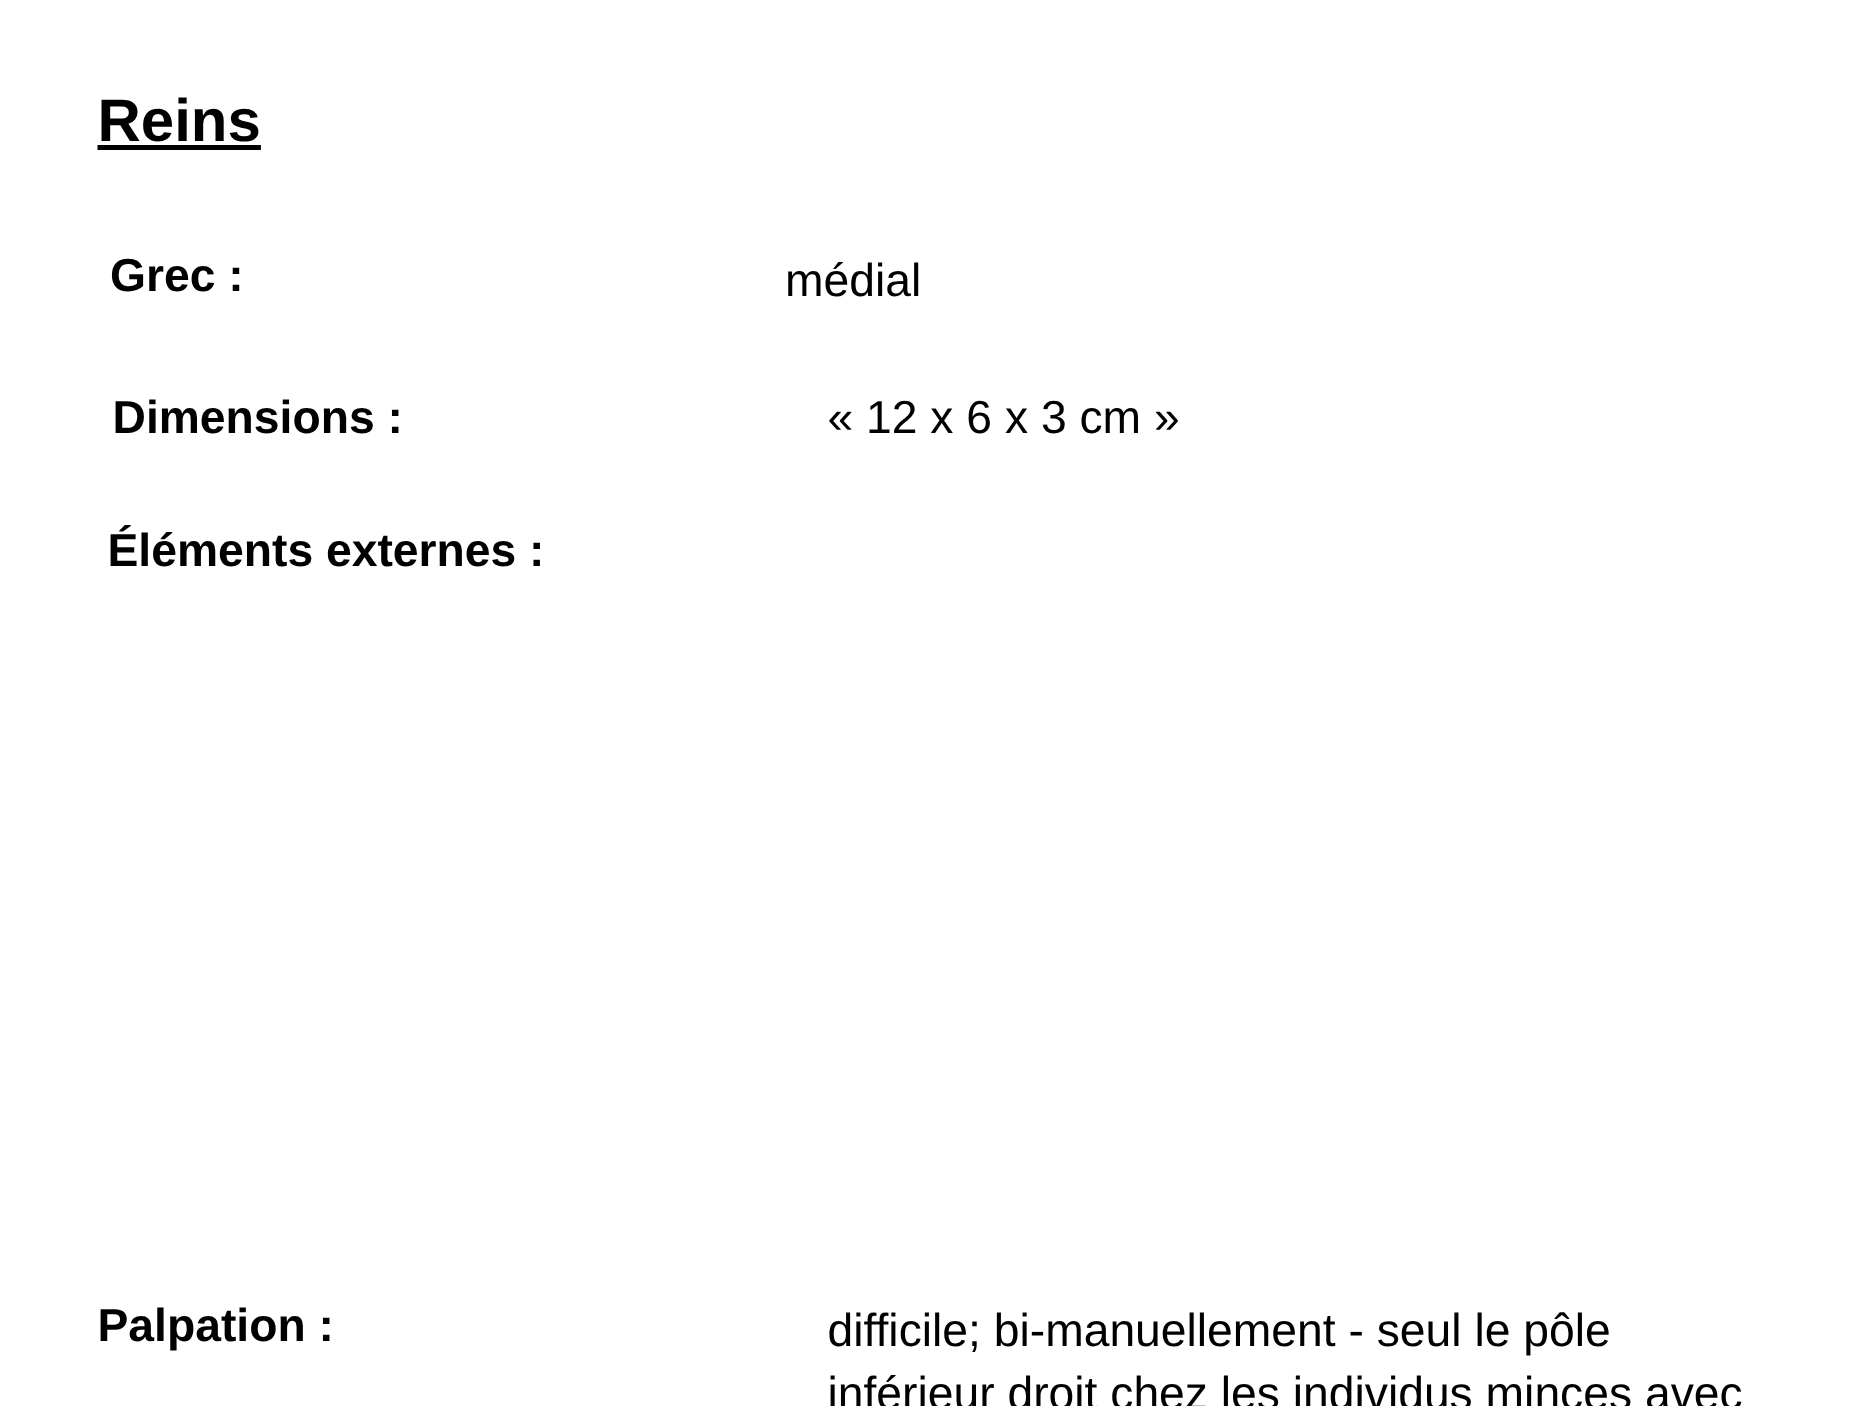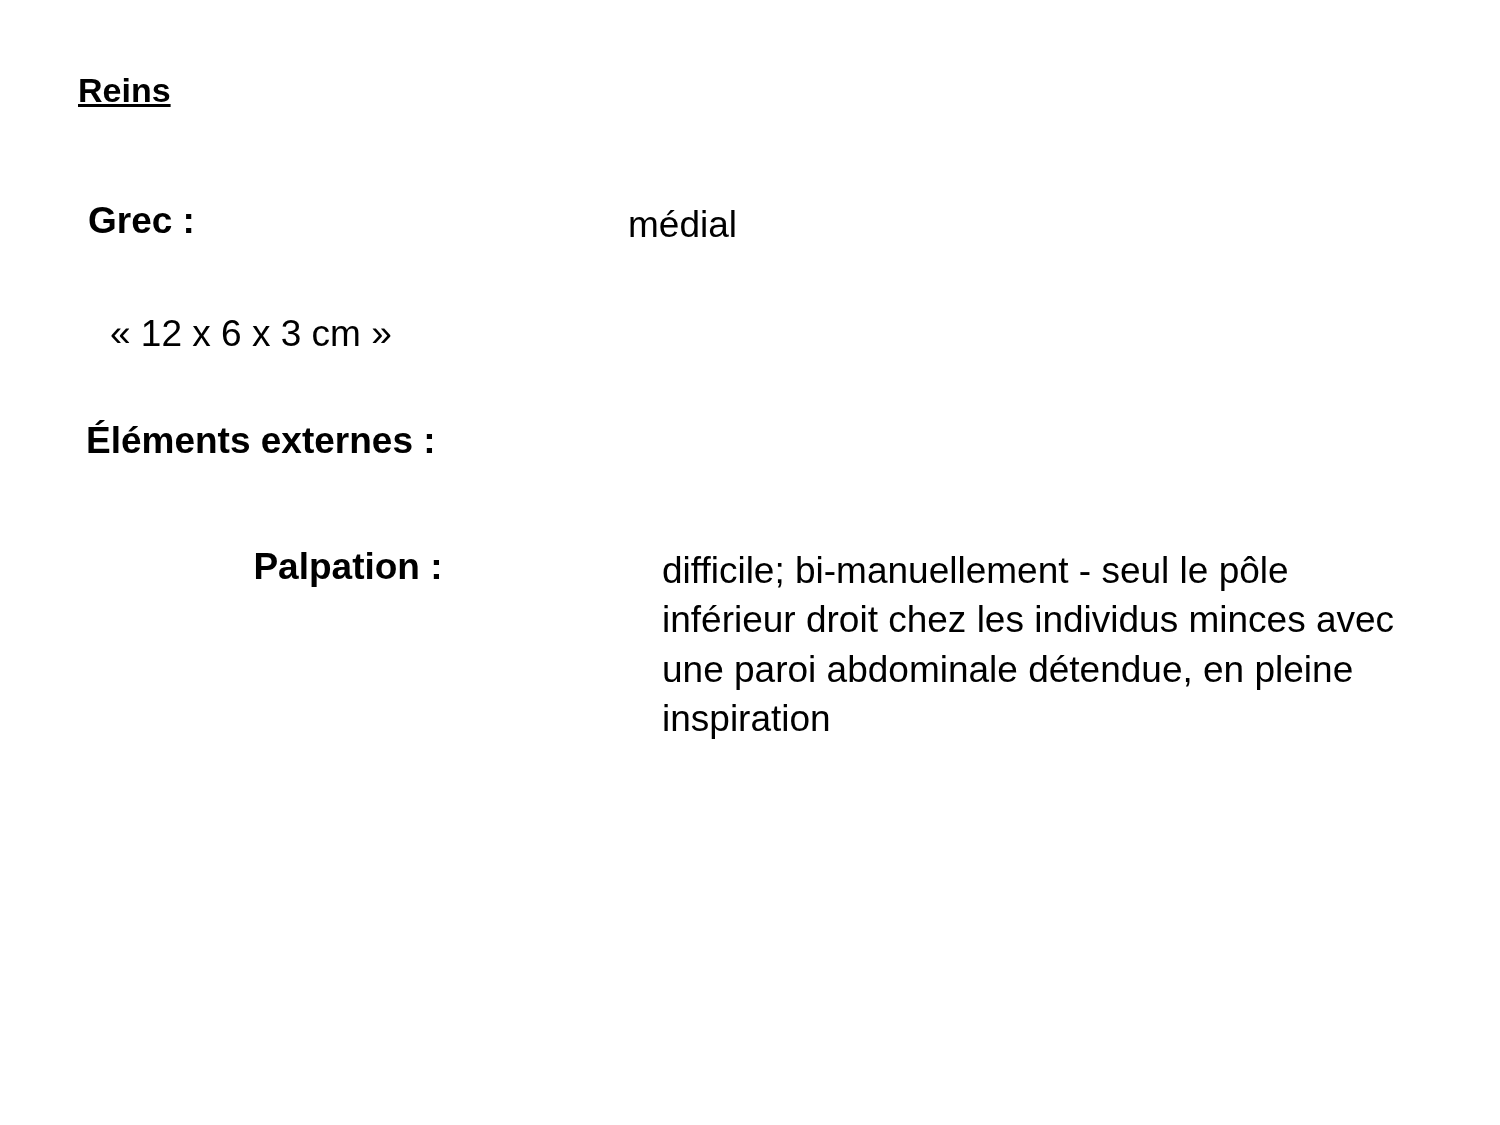--- a/index.html
+++ b/index.html
@@ -18,21 +18,21 @@
 
   .slide {
     position: absolute;
     inset: 0;
   }
 
   .slide-title {
     position: absolute;
     left: 78px;
     top: 72px;
-    font-size: 34px;
+    font-size: 48px;
     font-weight: bold;
     text-decoration: underline;
     letter-spacing: 0px;
     line-height: 1.1;
   }
 
   .content {
     position: absolute;
     left: 78px;
     top: 196px;
@@ -40,35 +40,35 @@
   }
 
   .row {
     display: flex;
     align-items: flex-start;
     margin-bottom: 44px;
   }
 
   .row-grec { margin-bottom: 60px; justify-content: space-between; }
   .row-dimensions { margin-bottom: 58px; }
-  .row-elements { margin-bottom: 78px; }
+  .row-elements { margin-bottom: 78px; flex-direction: column; }
   .row-palpation { margin-bottom: 0; }
 
   .label {
     flex: 0 0 540px;
     font-size: 37px;
     font-weight: bold;
     line-height: 1.24;
     padding-top: 2px;
   }
 
   .label-indent-1 { padding-left: 10px; }
   .label-indent-2 { padding-left: 12px; }
   .label-indent-3 { padding-left: 8px; }
-  .label-indent-4 { padding-left: 0px; text-align: center; }
+  .label-indent-4 { padding-left: 0px; }
 
   .value {
     flex: 1 1 auto;
     font-size: 37px;
     font-weight: normal;
     line-height: 1.33;
     max-width: 800px;
   }
 
   .value-grec { padding-top: 4px; }
@@ -84,20 +84,21 @@
   <div class="slide-title">Reins</div>
 
   <div class="content">
 
     <div class="row row-grec">
       <div class="label label-indent-1">Grec :</div>
       <div class="value value-grec">médial</div>
     </div>
 
     <div class="row row-dimensions">
+      <div class="label label-indent-2">Dimensions :</div>
       <div class="value value-dimensions">« 12 x 6 x 3 cm »</div>
     </div>
 
     <div class="row row-elements">
       <div class="label label-indent-3">Éléments externes :</div>
     </div>
 
     <div class="row row-palpation">
       <div class="label label-indent-4">Palpation :</div>
       <div class="value value-palpation">difficile; bi-manuellement - seul le pôle inférieur droit chez les individus minces avec une paroi abdominale détendue, en pleine inspiration</div>

